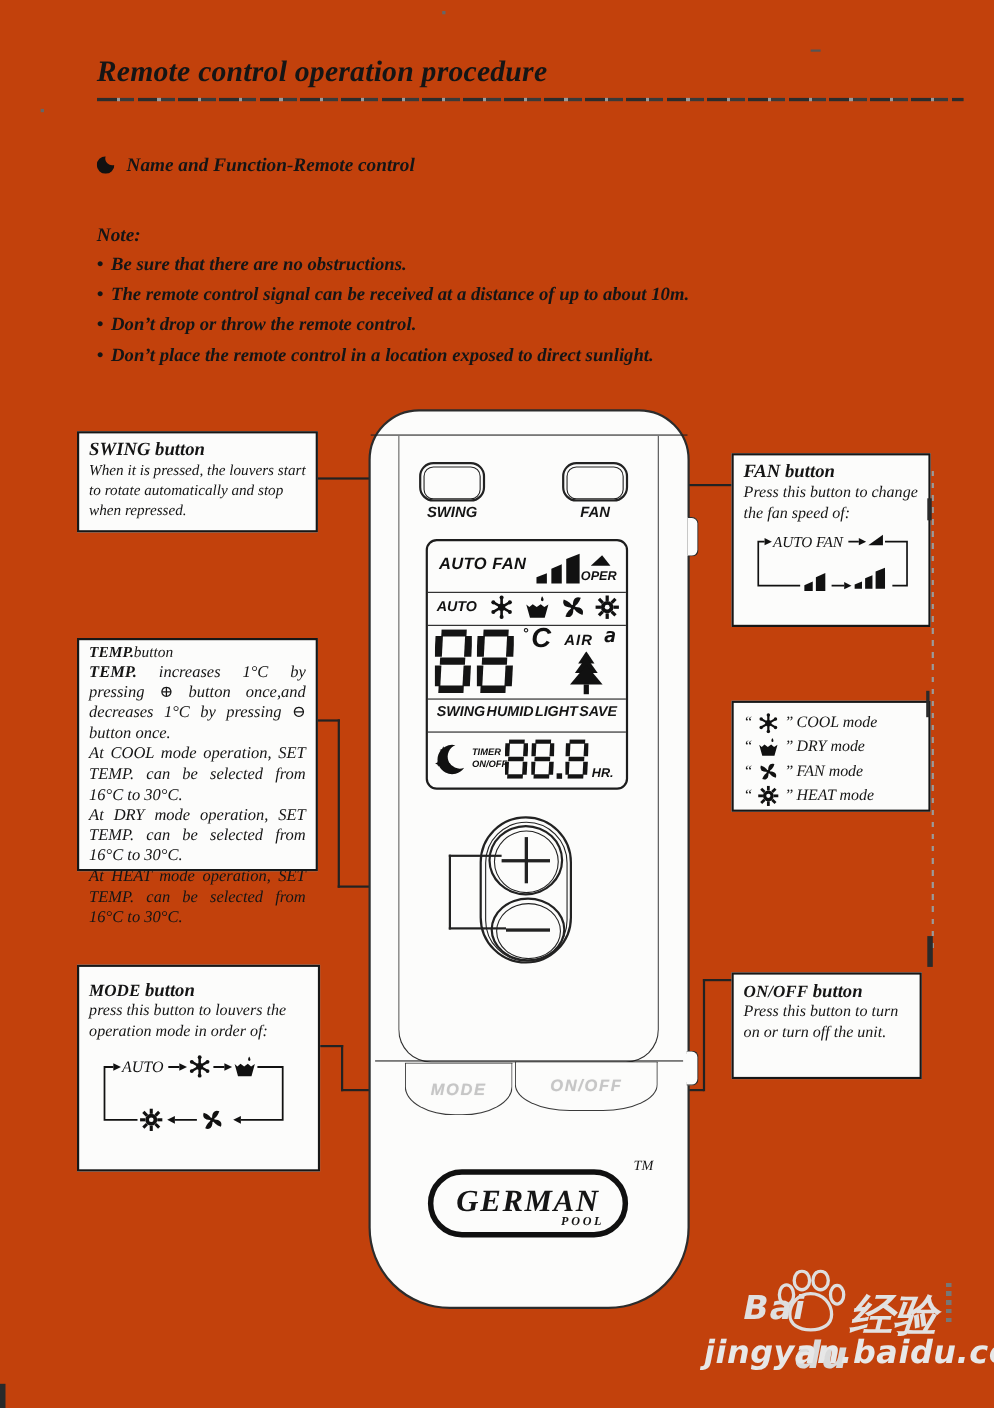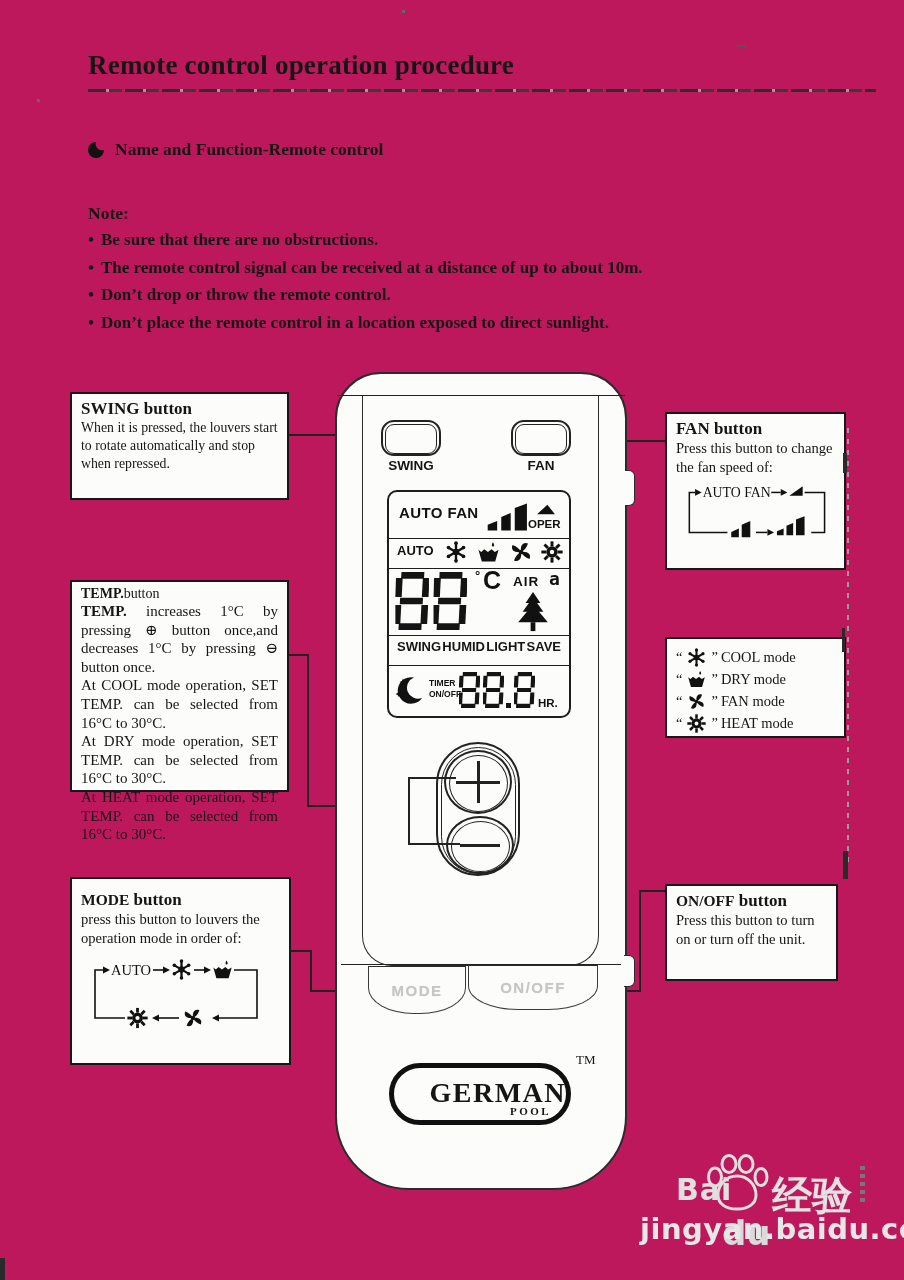--- a/index.html
+++ b/index.html
@@ -1,33 +1,33 @@
 <!DOCTYPE html>
 <html><head>
 <meta charset="utf-8">
 <style>
   html,body{margin:0;padding:0;background:#888;}
-  #page{position:relative;width:904px;height:1280px;background:#be185d;overflow:hidden;
-        font-family:"Liberation Serif","DejaVu Serif",serif;color:#151515;}
+  #page{position:relative;width:904px;height:1280px;background:#c2410c;overflow:hidden;
+        font-family:"Liberation Serif","DejaVu Serif",serif;color:#151515;font-style:italic;}
   .abs{position:absolute;}
   
   #page-title{left:88px;top:50px;font-size:27px;font-weight:bold;letter-spacing:.2px;}
   #title-rule{left:88px;top:89px;width:788px;height:3px;
      background:repeating-linear-gradient(90deg,#2c2c2c 0 18px,#9a9a9a 18px 21px,#3a3a3a 21px 34px,rgba(0,0,0,0) 34px 37px);}
   #section-line{left:88px;top:139px;font-size:17.5px;font-weight:bold;display:flex;align-items:center;gap:11px;}
   .crescent{width:16px;height:16px;}
   
   #note-heading{left:88px;top:203px;font-size:17.5px;font-weight:bold;}
   .note-item{left:88px;font-size:17px;font-weight:bold;white-space:nowrap;}
   .note-item .b{margin-right:7px;}
   
   .callout{border:2px solid #171717;background:#fcfcfb;box-sizing:border-box;padding:5px 9px;}
   .co-title{font-size:17px;font-weight:bold;}
   .co-body{font-size:13.8px;line-height:1.32;}
-  #swing-box{left:70px;top:392px;width:219px;height:108px;}
+  #swing-box{left:70px;top:392px;width:219px;height:92px;}
   #fan-box{left:665px;top:412px;width:181px;height:158px;}
   #temp-box{left:70px;top:580px;width:219px;height:212px;padding-top:4px;}
   #temp-box .co-body{font-size:15px;line-height:1.24;text-align:justify;}
   #modes-box{left:665px;top:637px;width:181px;height:101px;padding-top:7px;}
   .mode-row{display:flex;align-items:center;font-size:14.5px;height:22px;gap:3px;}
   .mode-row svg{margin:0 2px;}
   #onoff-box{left:665px;top:884px;width:173px;height:97px;}
   #mode-box{left:70px;top:877px;width:221px;height:188px;}
   #mode-box .co-body,#onoff-box .co-body,#fan-box .co-body{font-size:14.6px;line-height:1.3;}
   
@@ -76,21 +76,21 @@
   #band-line{left:341px;top:964px;width:280px;}
   .band-btn{border:1.6px solid #3a3a3a;border-top-color:#2a2a2a;box-sizing:border-box;
      display:flex;align-items:center;justify-content:center;background:#fcfcfb;}
   #mode-btn{left:368px;top:966px;width:98px;height:48px;border-radius:0 0 46px 46px / 0 0 26px 26px;}
   #onoff-btn{left:468px;top:965px;width:130px;height:45px;border-radius:0 0 50px 50px / 0 0 24px 24px;}
   .ghost-label{font-family:"Liberation Sans","DejaVu Sans",sans-serif;font-weight:bold;color:#c6c6c6;
      letter-spacing:1.5px;font-size:15px;text-shadow:0 0 1px #dcdcdc;}
   .side-bump{border:1.6px solid #2c2c2c;border-left:none;border-radius:0 6px 6px 0;background:#fcfcfb;}
   
   #brand{left:389px;top:1063px;width:182px;height:62px;border:5px solid #101010;border-radius:34px;
-     box-sizing:border-box;text-align:right;}
+     box-sizing:border-box;text-align:center;}
   #brand-name{font-size:28px;font-weight:bold;letter-spacing:1.5px;line-height:50px;}
   #brand-sub{position:absolute;left:116px;top:37px;font-size:11px;font-weight:bold;letter-spacing:2.5px;}
   #brand-tm{left:576px;top:1052px;font-size:13px;text-align:right;}
   
   .wm{color:#e0e0e0;font-family:"DejaVu Sans","Liberation Sans",sans-serif;font-weight:bold;}
   #wm-bai{left:676px;top:1172px;font-size:30px;letter-spacing:1px;}
   #wm-du{left:722px;top:1180px;font-size:34px;color:#dadada;margin-top:33px;}
   #wm-cn{left:772px;top:1168px;font-size:40px;color:#e2e2e2;}
   #wm-url{left:640px;top:1212px;font-size:29px;color:#e7e7e7;letter-spacing:.5px;}
   

